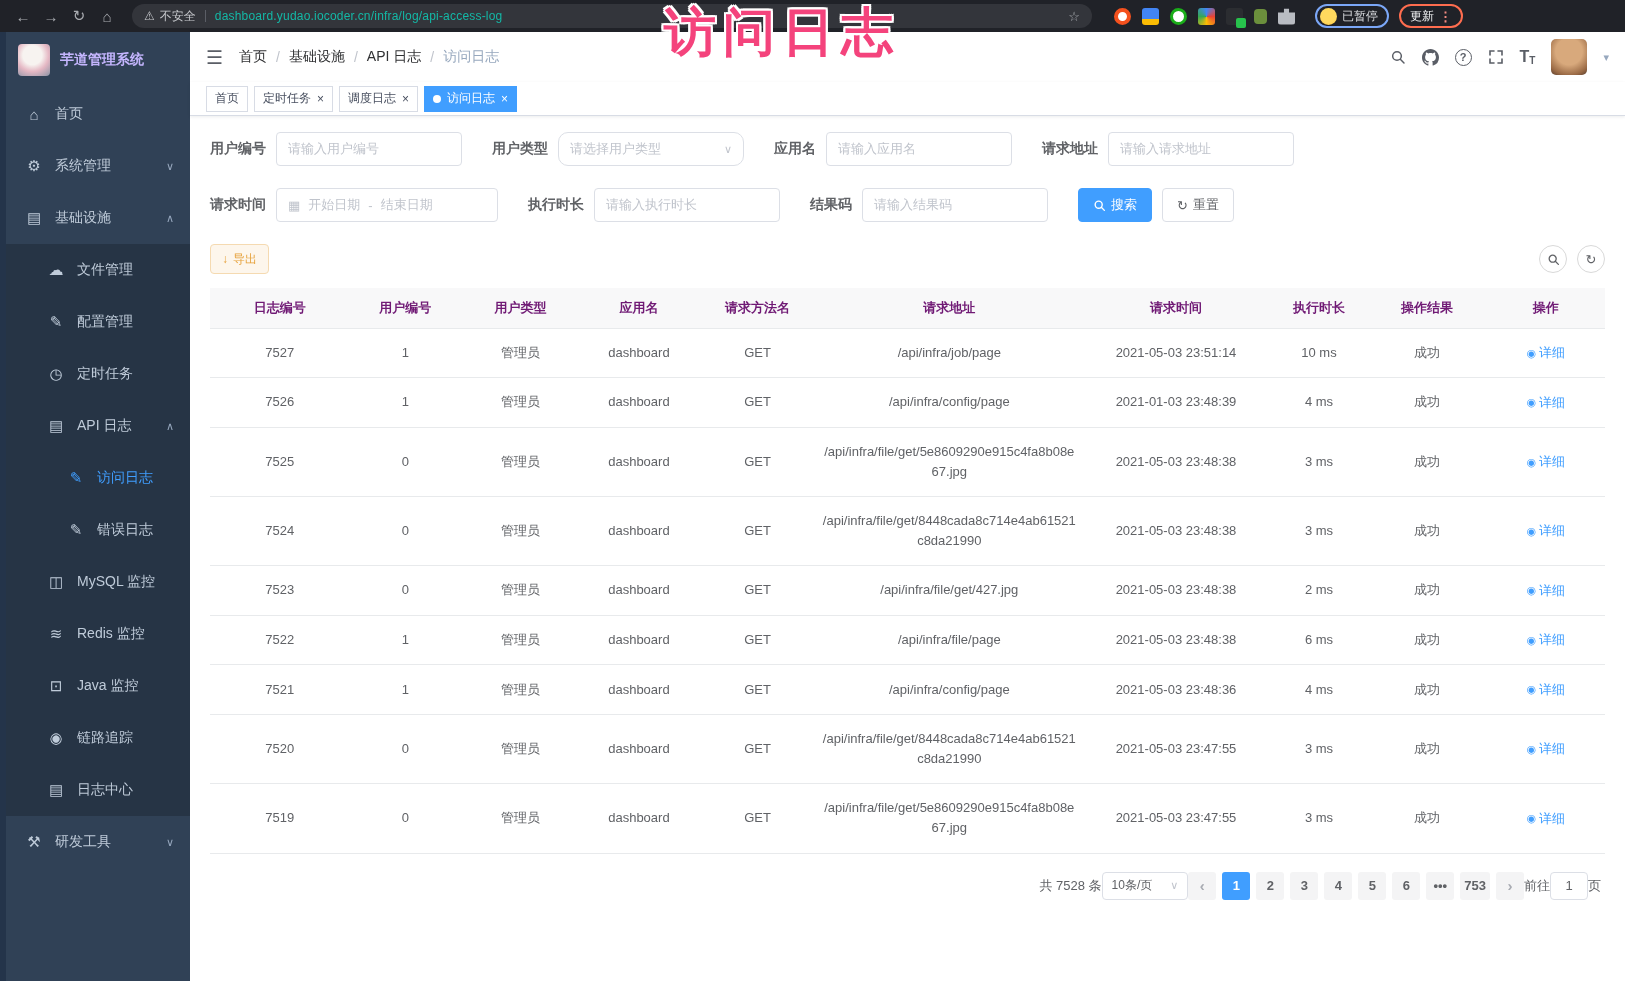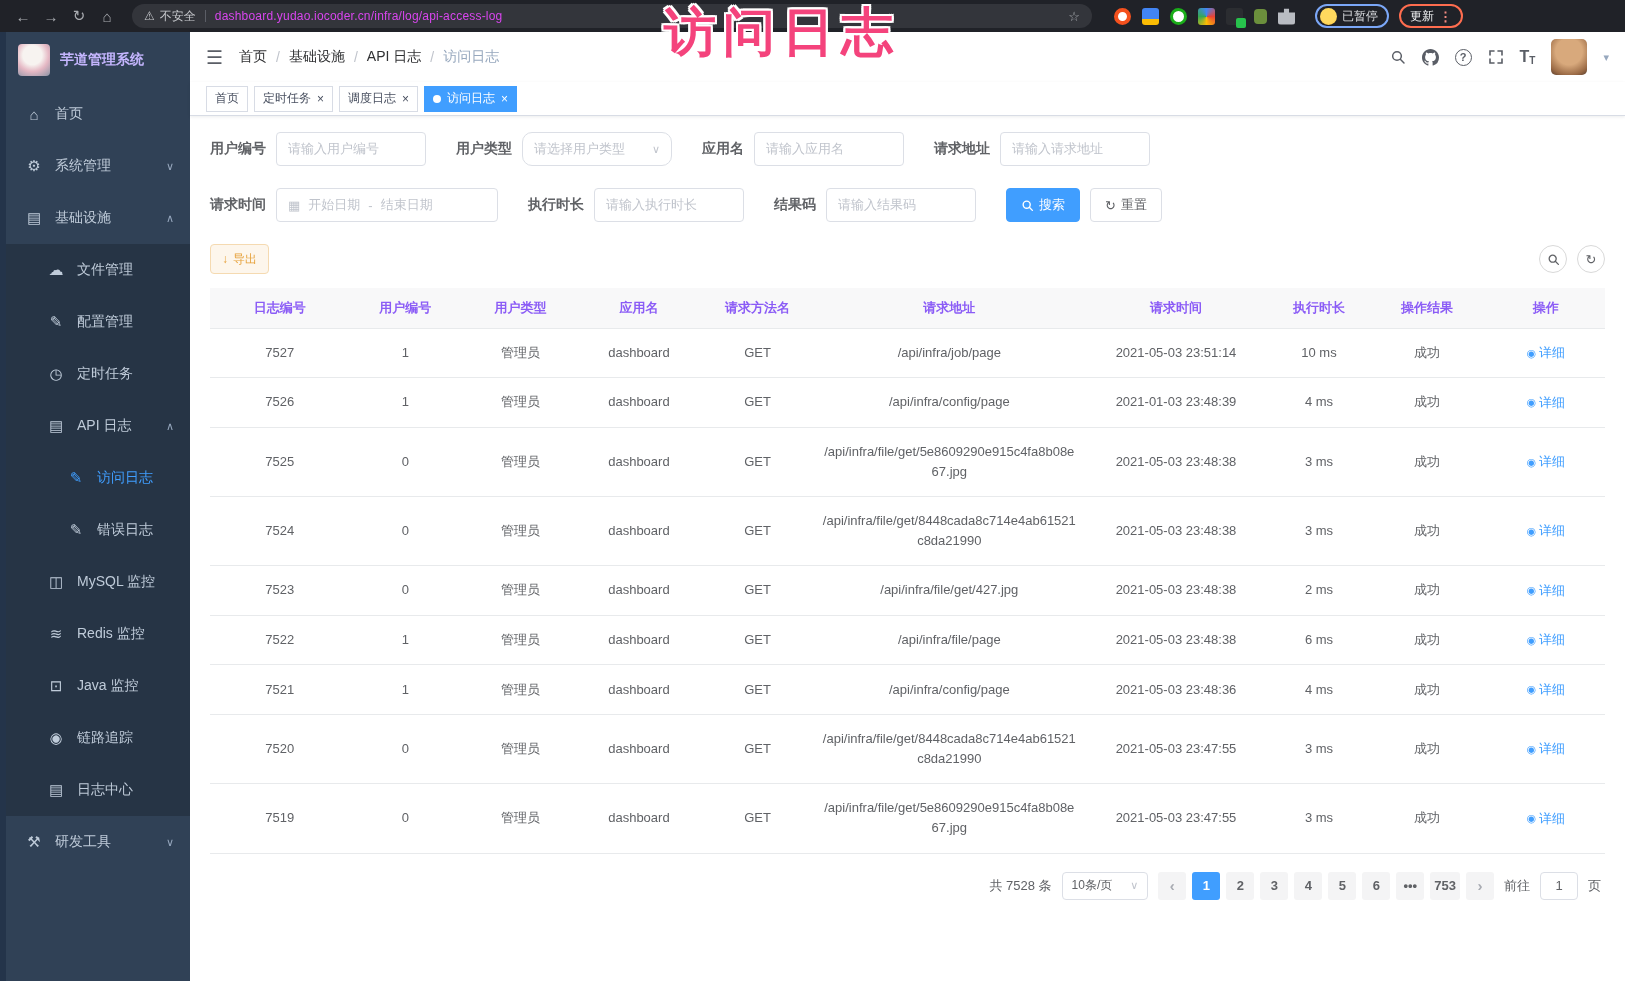--- a/index.html
+++ b/index.html
@@ -6,21 +6,21 @@
   html,body { width:1625px; height:981px; overflow:hidden; font-family:"Liberation Sans",sans-serif; background:#fff; }
   .app-root { position:relative; width:100%; height:100%; }
 
   
   .browser-bar { height:32px; background:#202228; display:flex; align-items:center; padding:0 10px; gap:2px; }
   .bicon { width:26px; text-align:center; color:#a9acb1; font-size:15px; cursor:pointer; }
   .url-bar { flex:1; max-width:960px; height:24px; margin:0 10px; background:#33353b; border-radius:13px; display:flex; align-items:center; padding:0 12px; color:#dfe1e5; font-size:12px; }
   .url-bar .warn { color:#c7c9cd; margin-right:5px; font-size:12px; }
   .url-bar .notsecure { color:#c7c9cd; }
   .url-sep { width:1px; height:12px; background:#5b5e66; margin:0 9px; }
-  .url-text { color:#d946ef; letter-spacing:.2px; }
+  .url-text { color:#14b8a6; letter-spacing:.2px; }
   .url-bar .star { margin-left:auto; color:#a9acb1; font-size:13px; }
   .ext-row { display:flex; align-items:center; gap:11px; margin:0 10px; }
   .ext { width:17px; height:17px; display:inline-block; cursor:pointer; }
   .ext1 { border-radius:50%; border:4px solid #f4511e; background:#fff; }
   .ext2 { border-radius:3px; background:linear-gradient(180deg,#4285f4 62%,#fbbc04 62%); }
   .ext3 { border-radius:50%; background:#fff; border:3px solid #1aad19; }
   .ext4 { border-radius:3px; background:conic-gradient(#4285f4,#ea4335,#fbbc04,#34a853,#4285f4); }
   .ext5 { border-radius:3px; background:#2b2d31; position:relative; }
   .ext5::after { content:""; position:absolute; right:-3px; bottom:-3px; width:10px; height:10px; border-radius:2px; background:#27c24c; }
   .ext6 { border-radius:4px; background:#6b8f3c; width:13px; height:15px; }
@@ -65,46 +65,46 @@
   .tag .t-close { font-size:12px; color:inherit; }
   .tag.active { background:#409eff; border-color:#409eff; color:#fff; }
   .tag .t-dot { width:8px; height:8px; border-radius:50%; background:#fff; display:inline-block; }
 
   .content { flex:1; padding:16px 20px 0; position:relative; }
 
   
   .filter-row { display:flex; align-items:center; margin-bottom:22px; }
   .f-item { display:flex; align-items:center; margin-right:30px; }
   .f-label { font-size:14px; font-weight:700; color:#606266; margin-right:10px; white-space:nowrap; }
-  .f-input { width:150px; height:34px; border:1px solid #dcdfe6; border-radius:4px; display:flex; align-items:center; padding:0 11px; font-size:13px; background:#fff; cursor:text; }
+  .f-input { width:186px; height:34px; border:1px solid #dcdfe6; border-radius:4px; display:flex; align-items:center; padding:0 11px; font-size:13px; background:#fff; cursor:text; }
   .ph { color:#c0c4cc; }
   .f-select { justify-content:space-between; cursor:pointer;border-radius:10px; }
   .sel-caret { color:#c0c4cc; font-size:11px; }
   .f-date { width:222px; gap:8px; }
   .f-date .cal { color:#c0c4cc; font-size:13px; }
   .btn { height:34px; border-radius:4px; border:1px solid #dcdfe6; background:#fff; color:#606266; font-size:13px; display:inline-flex; align-items:center; gap:5px; padding:0 14px; cursor:pointer; font-family:inherit; }
   .btn-primary { background:#409eff; border-color:#409eff; color:#fff; }
   .btn + .btn { margin-left:10px; }
 
   
   .toolbar-row { display:flex; align-items:center; margin-bottom:14px; }
   .btn-export { height:30px; font-size:12px; background:#fdf6ec; border-color:#f5dab1; color:#e6a23c; padding:0 11px; }
   .circle-btns { margin-left:auto; display:flex; gap:10px; }
   .circle-btn { width:28px; height:28px; border:1px solid #d9d9d9; border-radius:50%; display:inline-flex; align-items:center; justify-content:center; color:#606266; font-size:13px; cursor:pointer; background:#fff; }
 
   
   table.log-table { width:100%; border-collapse:collapse; table-layout:fixed; font-size:13px; color:#606266; }
-  .log-table th { background:#f8f8f9; height:40px; font-weight:700; color:#8b5cf6; border-bottom:1px solid #e8eaec; text-align:center; padding:0 4px; }
+  .log-table th { background:#f8f8f9; height:40px; font-weight:700; color:#701a75; border-bottom:1px solid #e8eaec; text-align:center; padding:0 4px; }
   .log-table td { border-bottom:1px solid #e8eaec; text-align:center; padding:14px 6px; line-height:1.55; }
   .url-cell { word-break:break-all; }
   .detail-link { color:#409eff; text-decoration:none; display:inline-flex; align-items:center; gap:3px; cursor:pointer; }
   .detail-link .eye { font-size:11px; }
 
   
-  .pagination { display:flex; align-items:center; justify-content:flex-end; gap:10px; margin:18px 4px 0; font-size:13px; color:#606266; }
+  .pagination { display:flex; align-items:center; justify-content:flex-end; margin:18px 4px 0; font-size:13px; color:#606266; }
   .page-size { height:28px; border:1px solid #dcdfe6; border-radius:4px; display:flex; align-items:center; gap:18px; padding:0 9px; font-size:12px; cursor:pointer; }
   .pager { display:flex; gap:6px; align-items:center; }
   .page-btn { min-width:28px; height:28px; padding:0 4px; background:#f4f4f5; border-radius:3px; display:inline-flex; align-items:center; justify-content:center; font-size:13px; font-weight:600; color:#606266; cursor:pointer; }
   .page-btn.active { background:#409eff; color:#fff; }
   .page-btn.nav { color:#a8abb2; font-size:15px; }
   .goto-input { width:38px; height:28px; border:1px solid #dcdfe6; border-radius:4px; display:flex; align-items:center; justify-content:center; font-size:13px; cursor:text; }
 
   
   .overlay-title { position:absolute; left:664px; top:-2px; font-size:52px; font-weight:900; letter-spacing:7px; color:#f4437c; z-index:50; pointer-events:none;
     text-shadow:-2px -2px 0 #fff,2px -2px 0 #fff,-2px 2px 0 #fff,2px 2px 0 #fff,0 -2px 0 #fff,0 2px 0 #fff,-2px 0 0 #fff,2px 0 0 #fff; }

